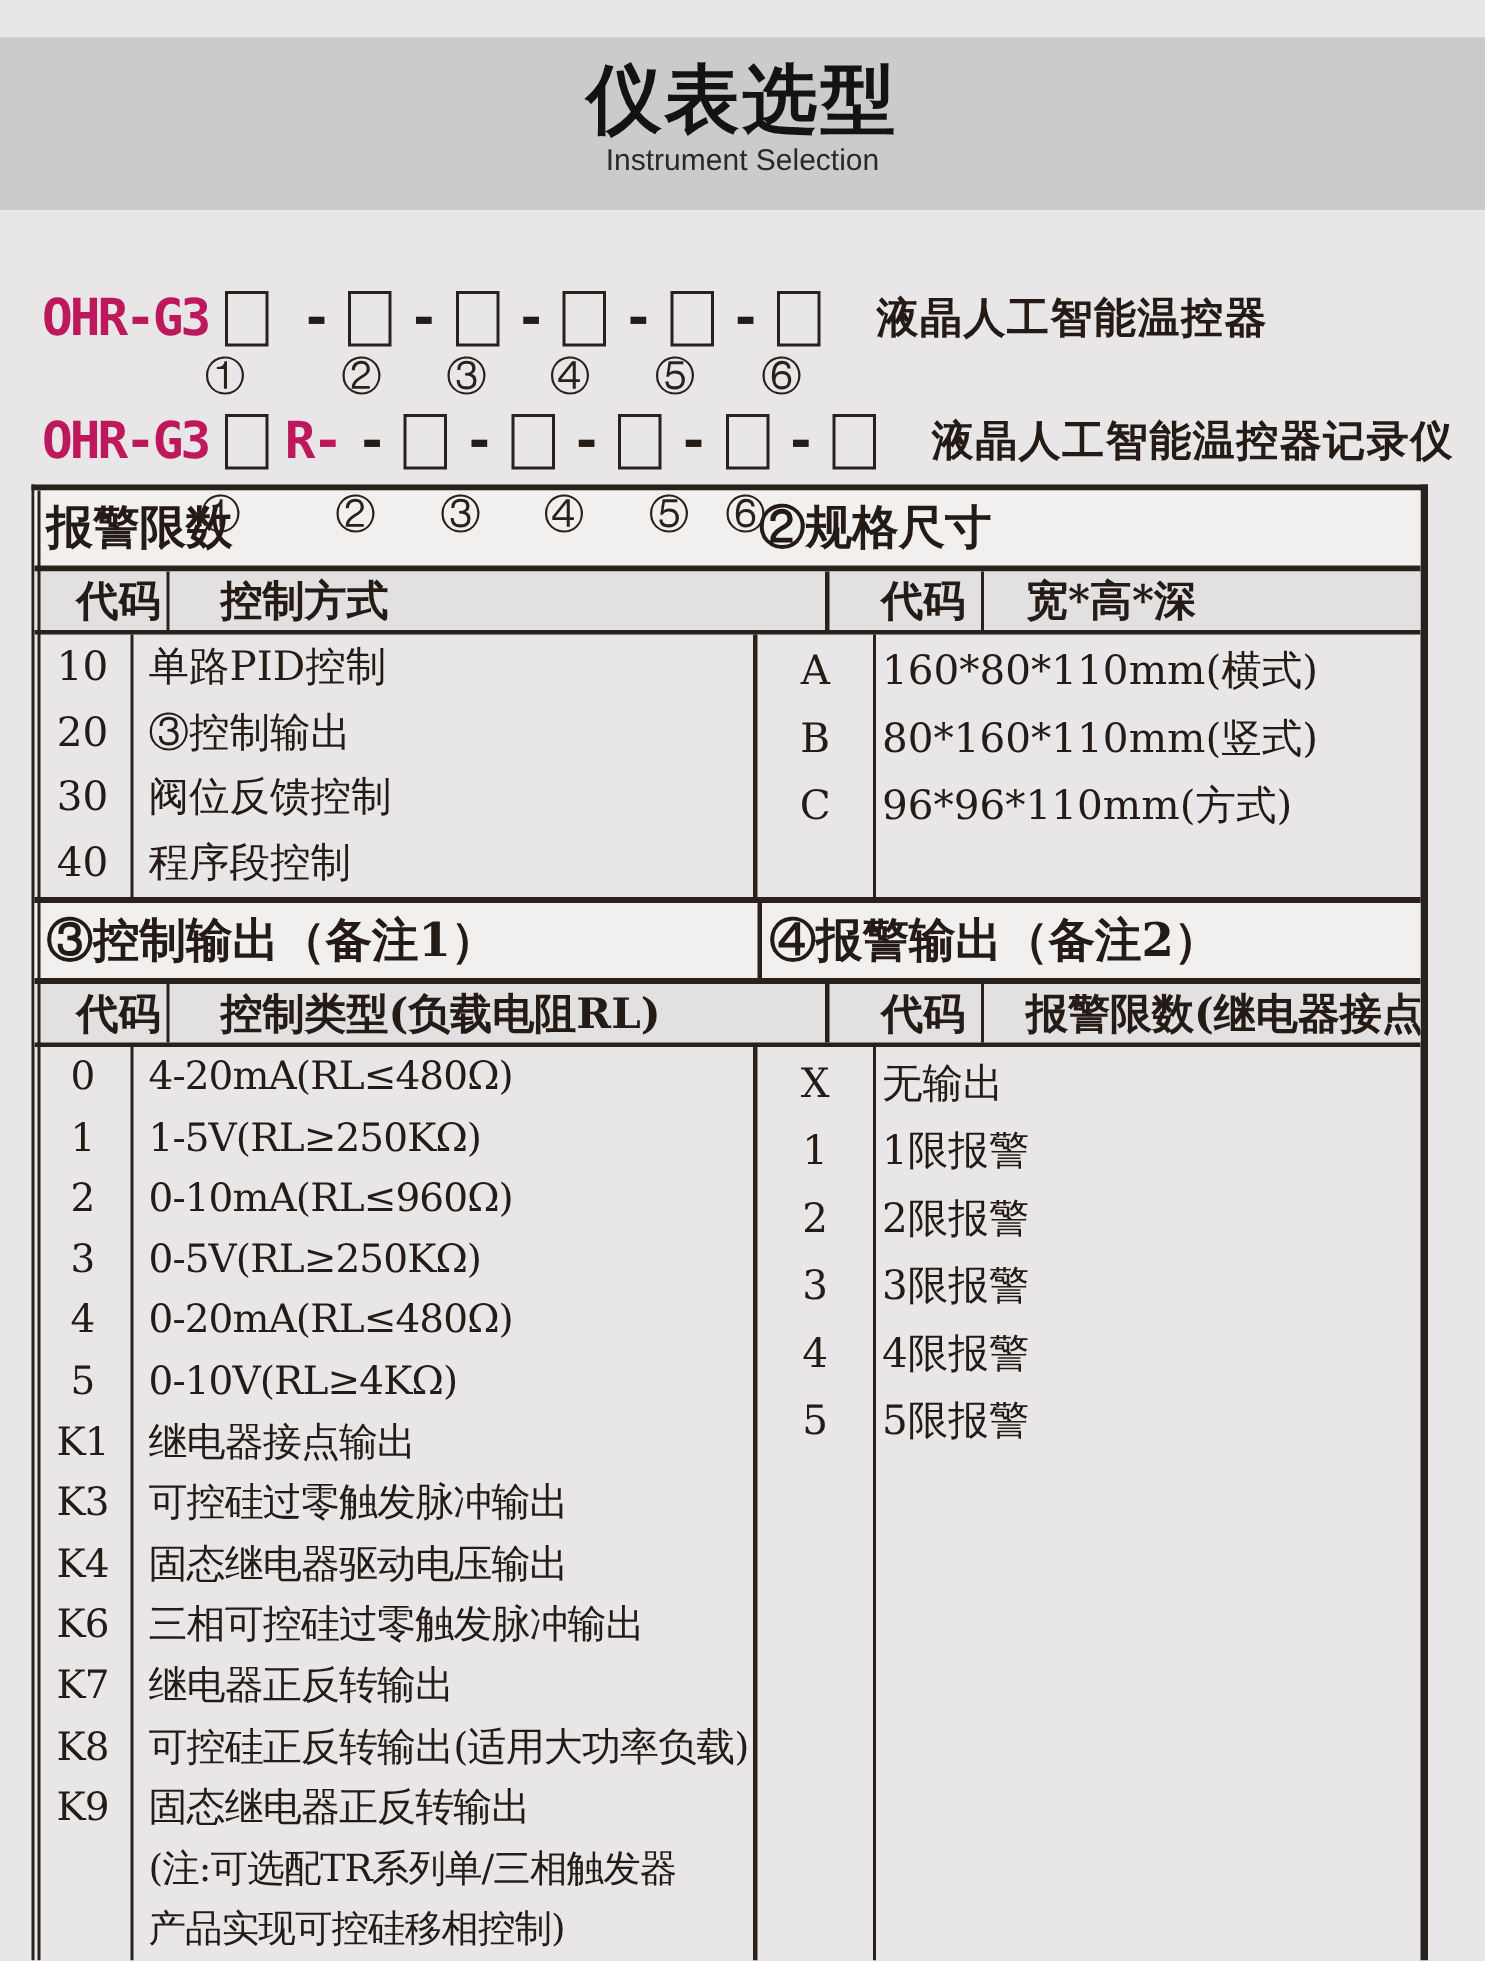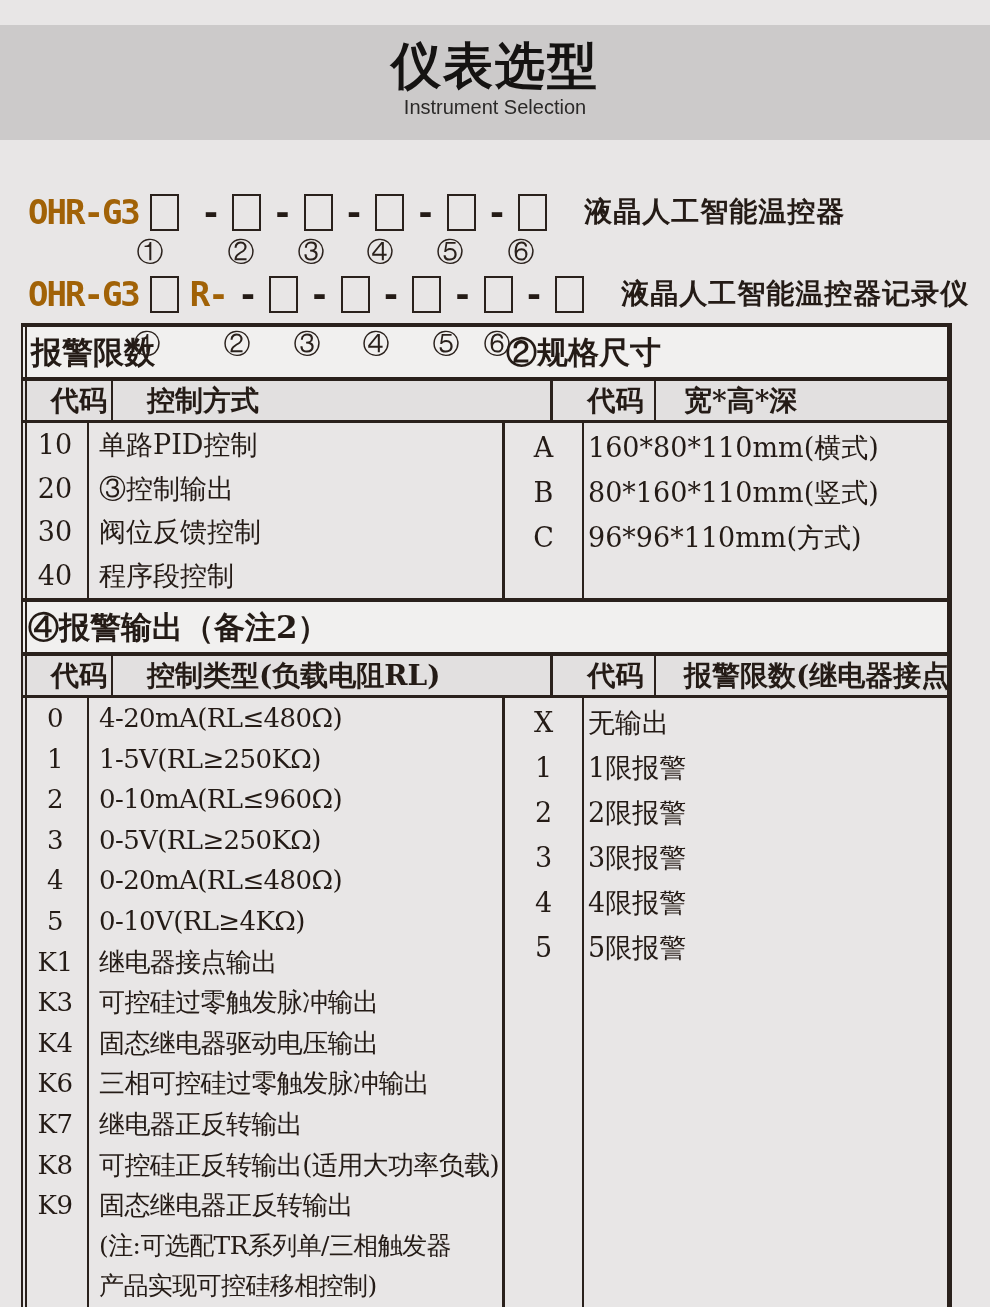--- a/index.html
+++ b/index.html
@@ -12,21 +12,21 @@
   .band{position:absolute;left:0;top:25px;width:990px;height:115px;background:#cccaca;
     display:flex;flex-direction:column;align-items:center;justify-content:flex-start;padding-top:12px;box-sizing:border-box;}
   .band .title{font-family:"Liberation Sans","DejaVu Sans",sans-serif;font-weight:bold;
     font-size:50px;line-height:58px;color:#151312;letter-spacing:2px;}
   .band .subtitle{font-family:"Liberation Sans","DejaVu Sans",sans-serif;
     font-size:20px;line-height:24px;color:#2b2928;}
 
   
   .model-line{position:absolute;left:28px;height:44px;display:flex;align-items:center;gap:11px;white-space:nowrap;}
   .model-line .mono{font-family:"DejaVu Sans Mono","Liberation Mono",monospace;
-    font-weight:bold;font-size:34px;letter-spacing:-2px;color:#a16207;}
+    font-weight:bold;font-size:34px;letter-spacing:-2px;color:#be185d;}
   .model-line .box{display:inline-block;width:25px;height:33px;border:2px solid #2a211c;background:transparent;flex:0 0 auto;}
   .model-line .dash{font-family:"DejaVu Sans Mono","Liberation Mono",monospace;font-weight:bold;font-size:34px;}
   .model-line .model-label{margin-left:26px;font-family:"Liberation Sans","DejaVu Sans",sans-serif;
     font-weight:bold;font-size:28px;letter-spacing:1px;}
   .model-line [data-repeat]{display:contents;}
   #model-line-1{top:190px;}
   #model-line-2{top:272px;}
 
   
   .crow{position:absolute;left:0;top:0;width:990px;height:30px;z-index:5;}
@@ -193,20 +193,21 @@
         </div>
       <div class="col dR" data-repeat="table.section1.right_rows">
 
       <div class="ln">160*80*110mm(横式)</div>
           <div class="ln">80*160*110mm(竖式)</div>
           <div class="ln">96*96*110mm(方式)</div>
         </div>
     </div>
 
     <div class="trow r-title with-div">
+      <div class="t tl">③控制输出（备注1）</div>
       <div class="t tr">④报警输出（备注2）</div>
     </div>
 
     <div class="trow r-head">
       <div class="c cL">代码</div>
       <div class="c dL">控制类型(负载电阻RL)</div>
       <div class="c cR">代码</div>
       <div class="c dR">报警限数(继电器接点输出)</div>
     </div>
 

